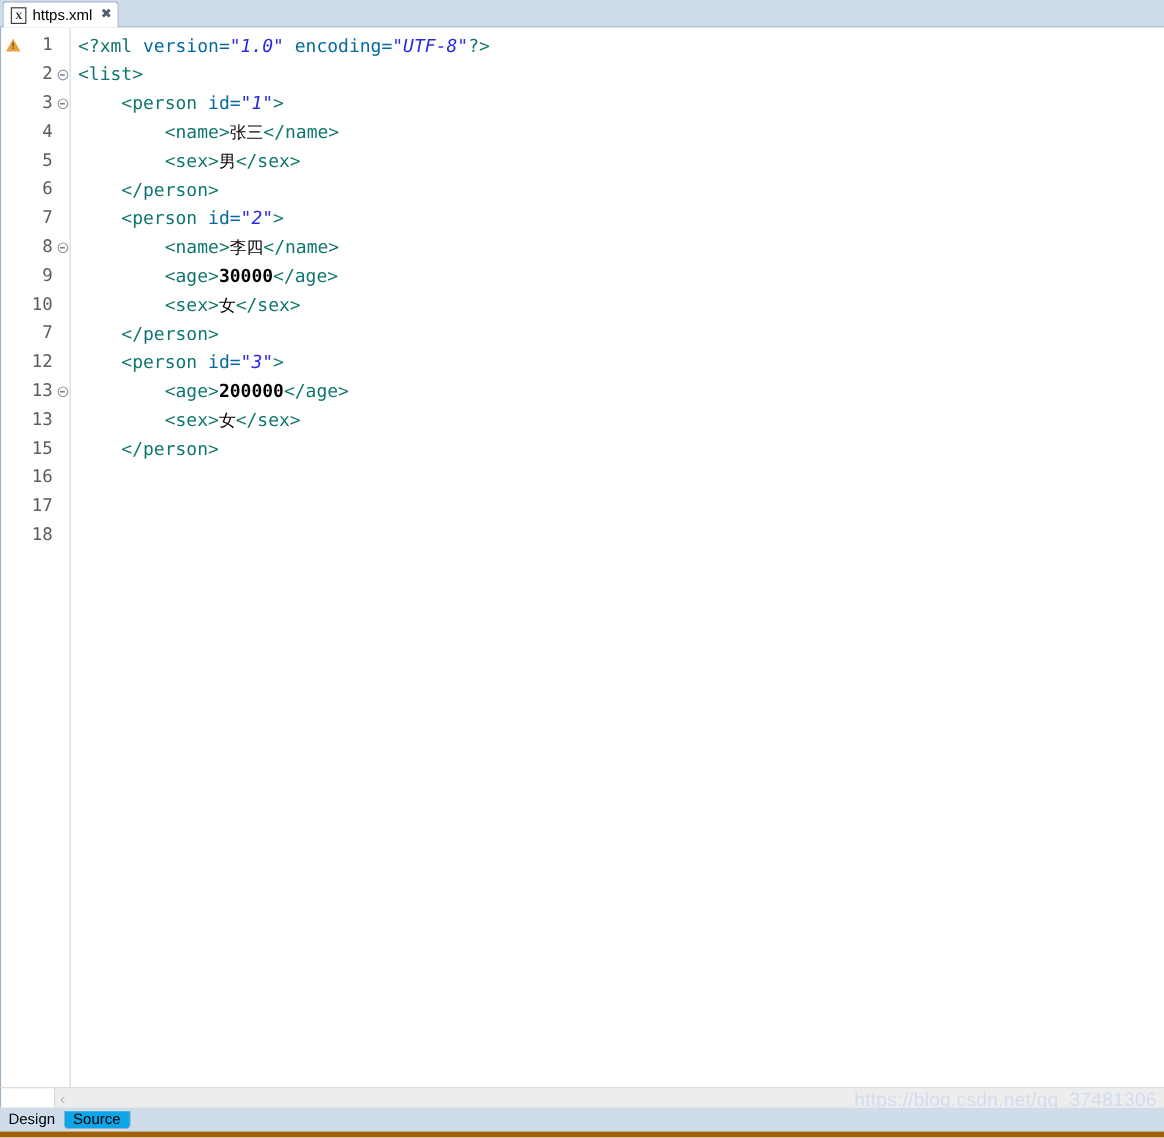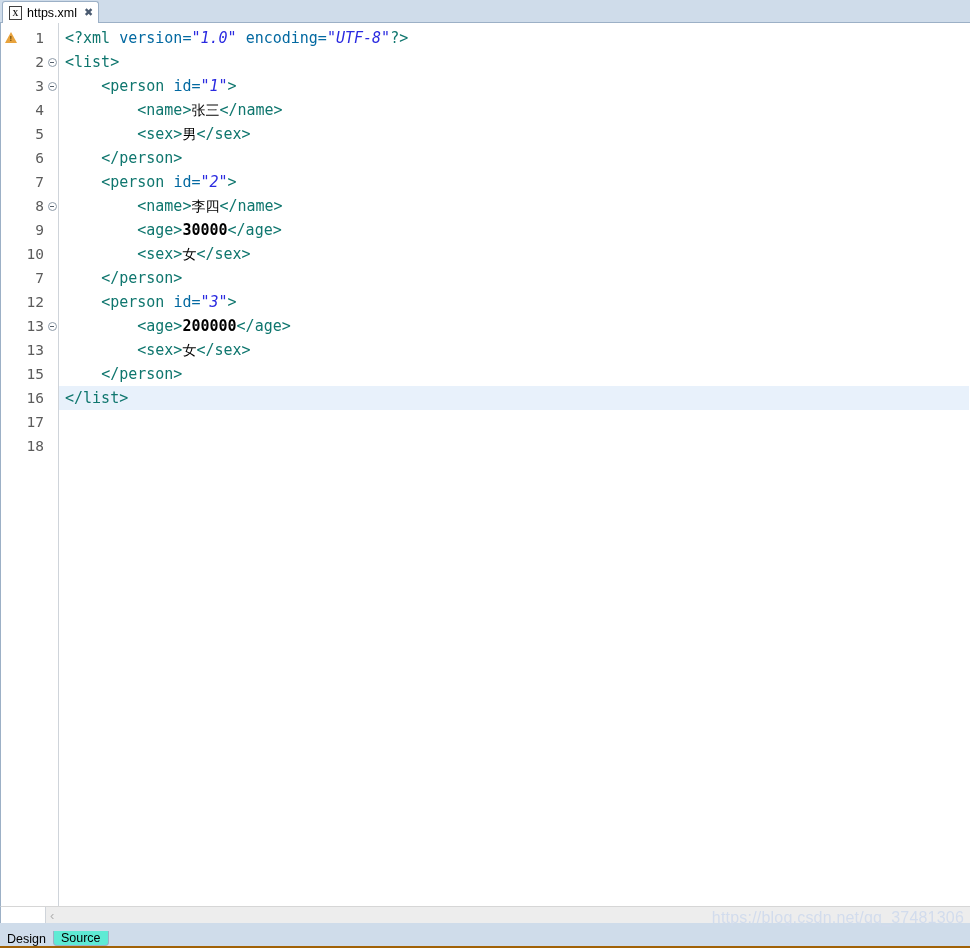--- a/index.html
+++ b/index.html
@@ -256,40 +256,40 @@
     font-family: "Liberation Sans", sans-serif;
     user-select: none;
   }
 
   
   #bottom-tabs {
     flex: 0 0 auto;
     height: 25px;
     background: #cfdcea;
     display: flex;
-    align-items: flex-end;
-    position: relative;
-    border-bottom: 2px solid #a16207;
+    align-items: center;
+    position: relative;
+    border-bottom: 5px solid #a16207;
     box-sizing: border-box;
   }
   .bottom-tab {
     display: flex;
     align-items: center;
     padding: 0 7px;
     font-size: 12.5px;
     color: #000;
     font-family: "Liberation Sans", sans-serif;
     white-space: nowrap;
     box-sizing: border-box;
   }
   .bottom-tab.inactive {
     background: #cfdcea;
   }
   .bottom-tab.active {
-    background: #5eead4;
+    background: #0ea5e9;
     border: 1px solid #9cb0c6;
     border-top: none;
     border-bottom-left-radius: 4px;
     border-bottom-right-radius: 4px;
   }
 
   
   #watermark {
     position: absolute;
     right: 6px;
@@ -376,21 +376,20 @@
         <div class="code-line"><span class="tok-plain">    </span><span class="tok-tag">&lt;/person&gt;</span></div>
         <div class="code-line"><span class="tok-plain">    </span><span class="tok-tag">&lt;person </span><span class="tok-attr">id=</span><span class="tok-val">"2"</span><span class="tok-tag">&gt;</span></div>
         <div class="code-line"><span class="tok-plain">        </span><span class="tok-tag">&lt;name&gt;</span><span class="tok-cjk">李四</span><span class="tok-tag">&lt;/name&gt;</span></div>
         <div class="code-line"><span class="tok-plain">        </span><span class="tok-tag">&lt;age&gt;</span><span class="tok-text">30000</span><span class="tok-tag">&lt;/age&gt;</span></div>
         <div class="code-line"><span class="tok-plain">        </span><span class="tok-tag">&lt;sex&gt;</span><span class="tok-cjk">女</span><span class="tok-tag">&lt;/sex&gt;</span></div>
         <div class="code-line"><span class="tok-plain">    </span><span class="tok-tag">&lt;/person&gt;</span></div>
         <div class="code-line"><span class="tok-plain">    </span><span class="tok-tag">&lt;person </span><span class="tok-attr">id=</span><span class="tok-val">"3"</span><span class="tok-tag">&gt;</span></div>
         <div class="code-line"><span class="tok-plain">        </span><span class="tok-tag">&lt;age&gt;</span><span class="tok-text">200000</span><span class="tok-tag">&lt;/age&gt;</span></div>
         <div class="code-line"><span class="tok-plain">        </span><span class="tok-tag">&lt;sex&gt;</span><span class="tok-cjk">女</span><span class="tok-tag">&lt;/sex&gt;</span></div>
         <div class="code-line"><span class="tok-plain">    </span><span class="tok-tag">&lt;/person&gt;</span></div>
-        <div class="code-line current"><span class="tok-tag">&lt;/list&gt;</span></div>
       </div>
 
   </div>
 
   <div id="hscroll-row">
     <div id="hscroll-spacer"></div>
     <div id="hscroll-track">
       <span id="hscroll-left-arrow">‹</span>
     </div>
   </div>

